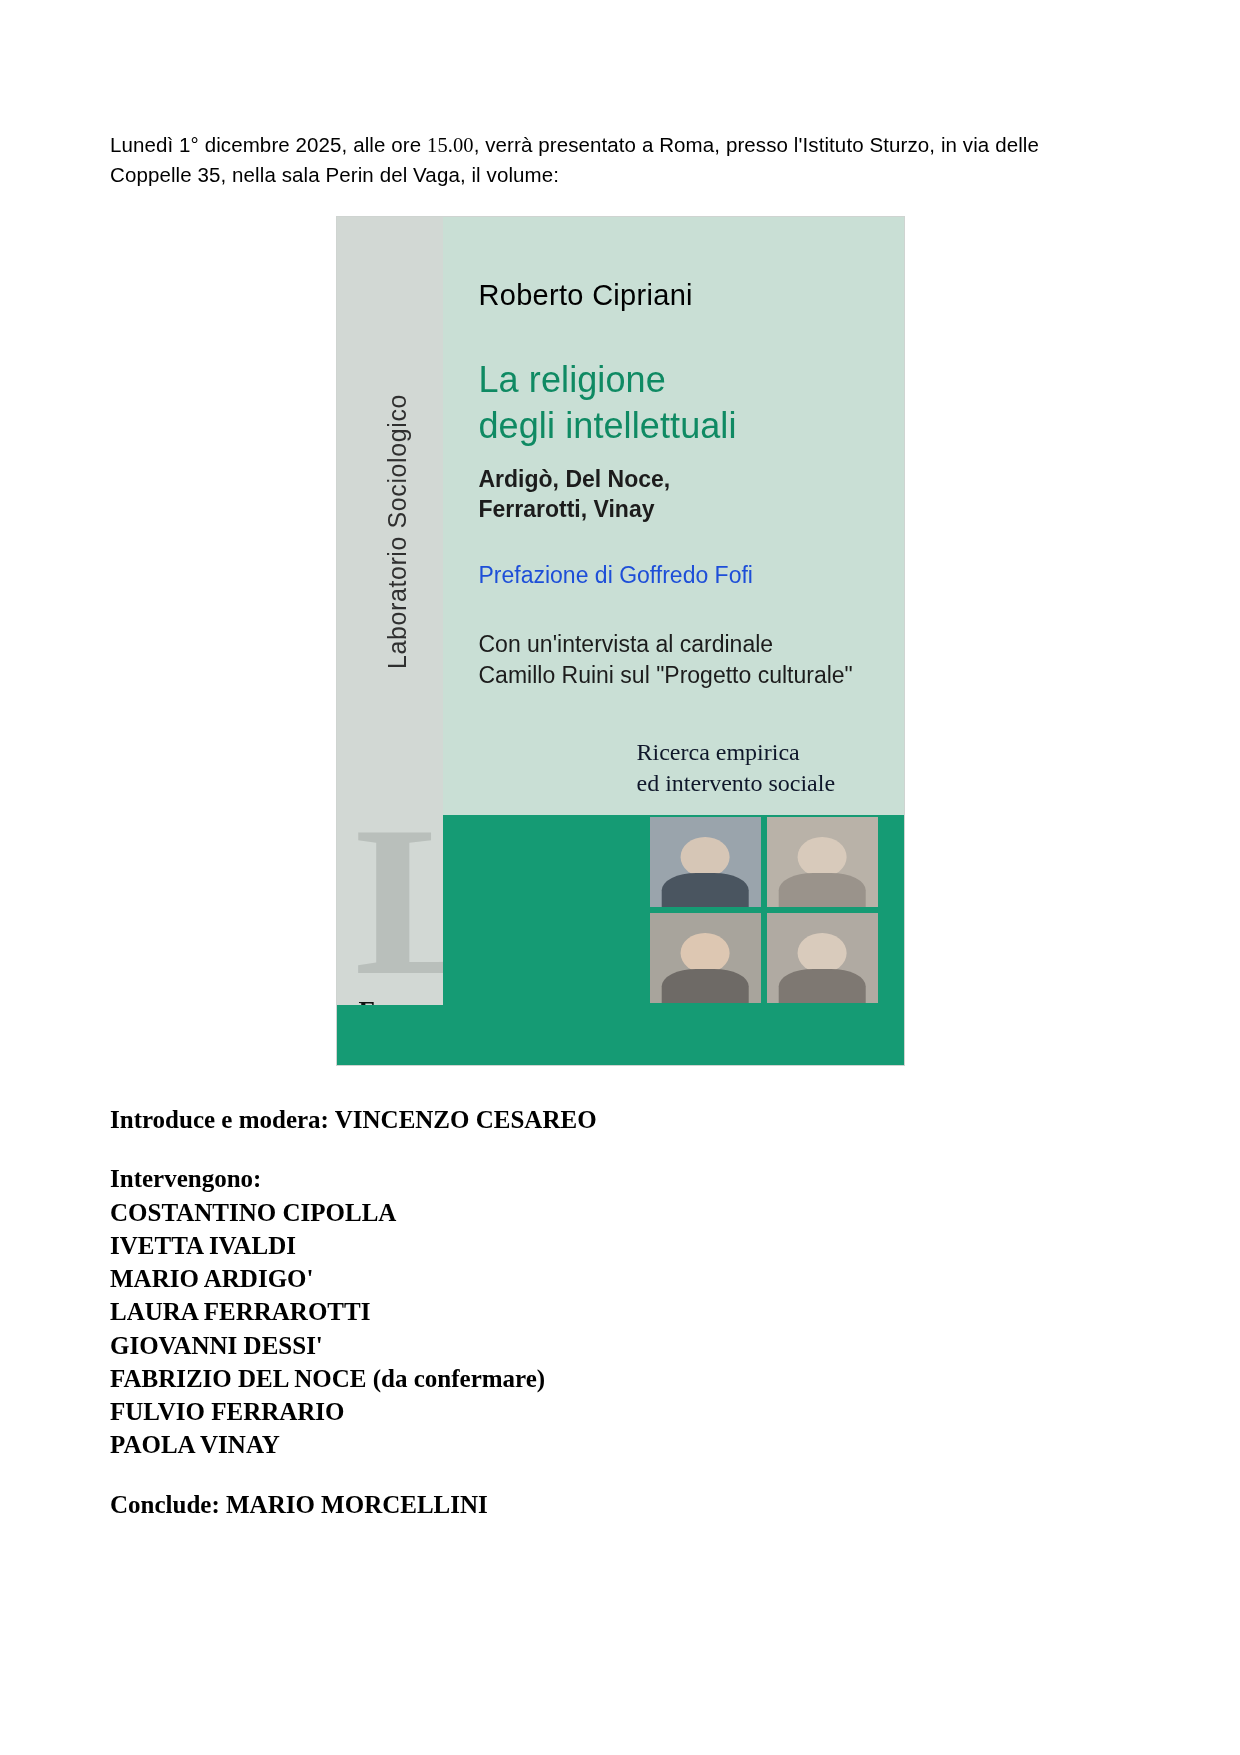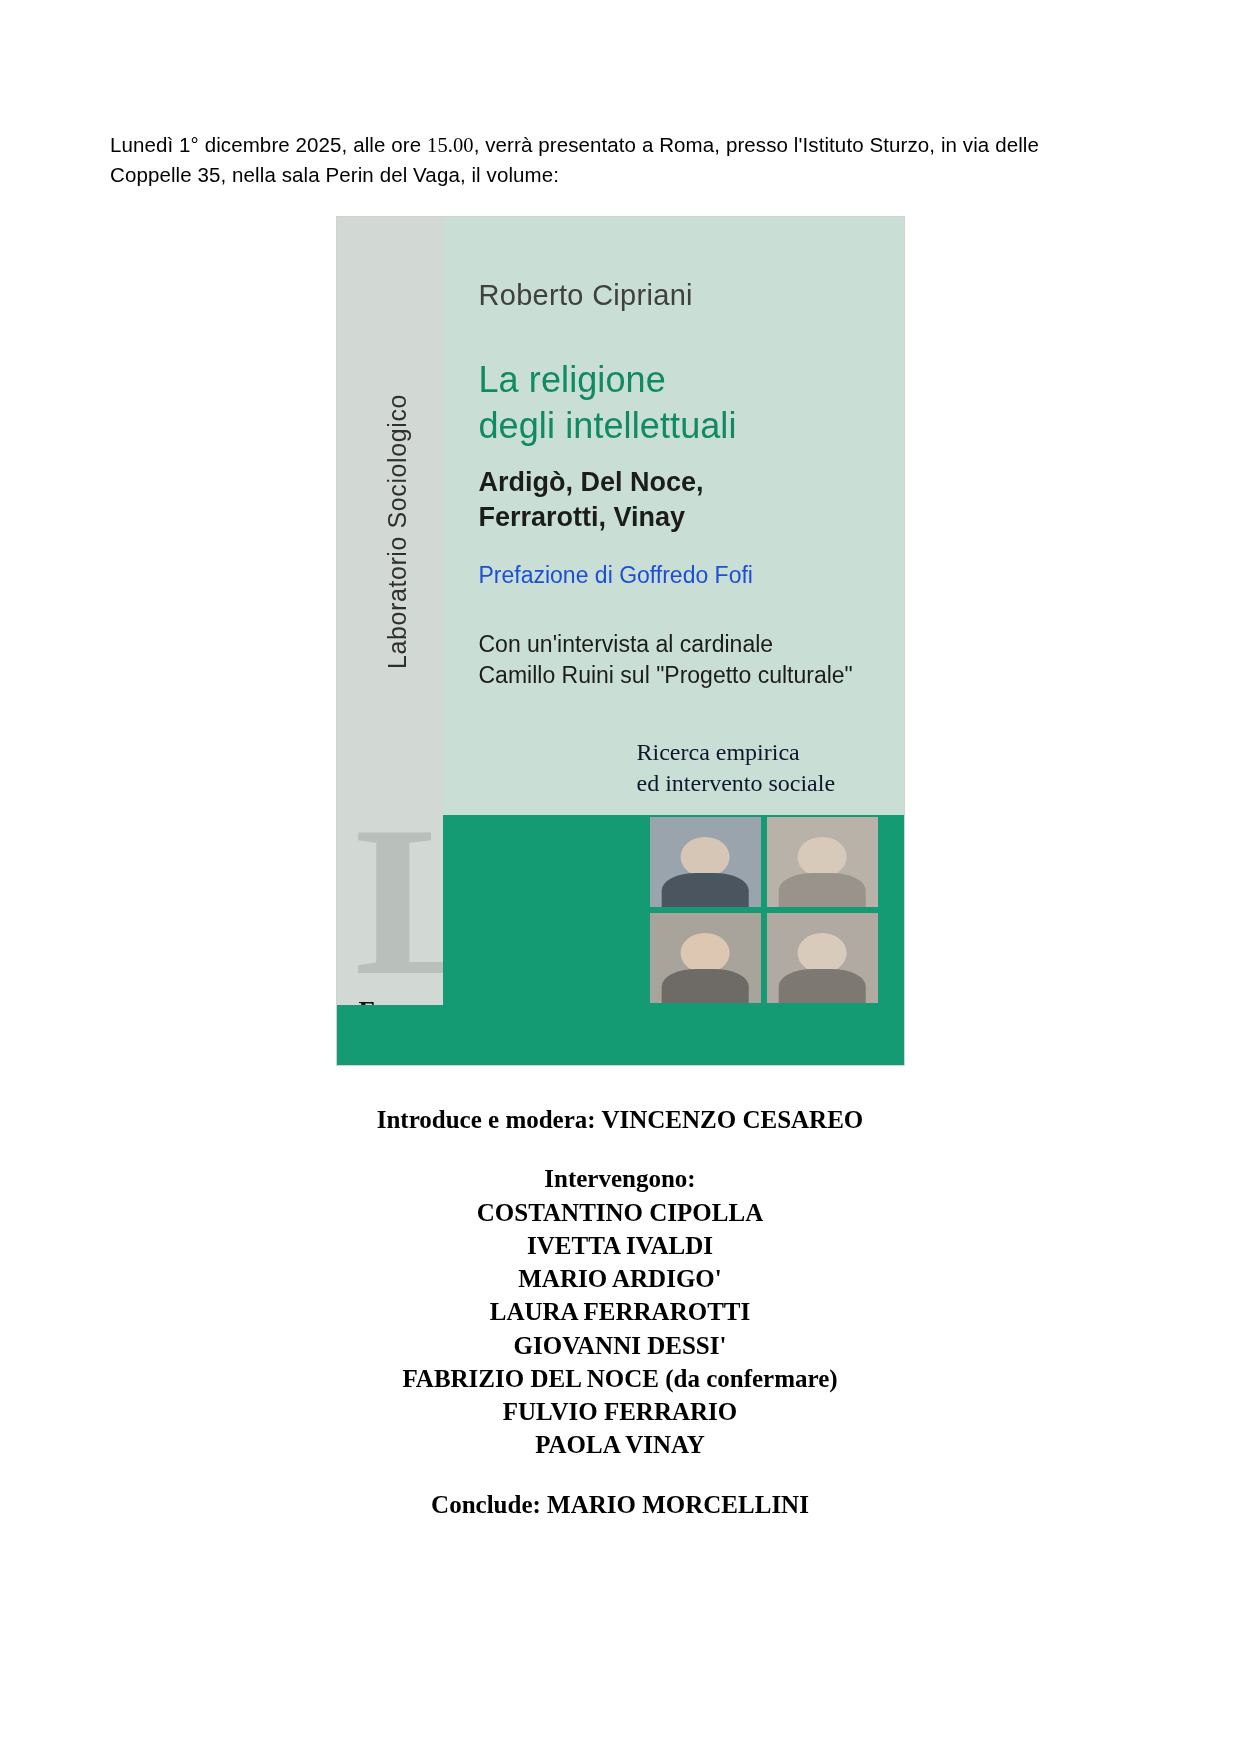--- a/index.html
+++ b/index.html
@@ -123,38 +123,38 @@
     top: 788px;
     width: 567px;
     height: 60px;
     background: #159b74;
   }
   .cover .author {
     position: absolute;
     left: 142px;
     top: 62px;
     font-size: 29px;
-    color: #404040;
+    color: #000000;
     letter-spacing: 0.3px;
   }
   .cover .title {
     position: absolute;
     left: 142px;
     top: 140px;
     font-size: 36px;
     font-weight: 400;
     color: #0f8a63;
     line-height: 1.26;
     letter-spacing: 0.1px;
   }
   .cover .subtitle {
     position: absolute;
     left: 142px;
     top: 248px;
-    font-size: 27px;
+    font-size: 23px;
     font-weight: 700;
     color: #1c1c1c;
     line-height: 1.3;
   }
   .cover .preface {
     position: absolute;
     left: 142px;
     top: 345px;
     font-size: 23px;
     color: #1d4ed8;
@@ -224,21 +224,21 @@
   .photo.p3 { background:#a8a49c; }
   .photo.p3::before { background:#ddc7b2; }
   .photo.p3::after { background:#6e6a66; }
   .photo.p4 { background:#b0aaa2; }
   .photo.p4::before { background:#d9cbbc; }
   .photo.p4::after { background:#7e7872; }
 
   
   .speakers {
     margin-top: 38px;
-    text-align: center;
+    text-align: left;
     font-family: "Liberation Serif", serif;
     font-weight: 700;
     font-size: 25px;
     line-height: 1.33;
     color: #000;
   }
   .speakers .gap { height: 26px; }
 </style>
 </head>
 <body>

